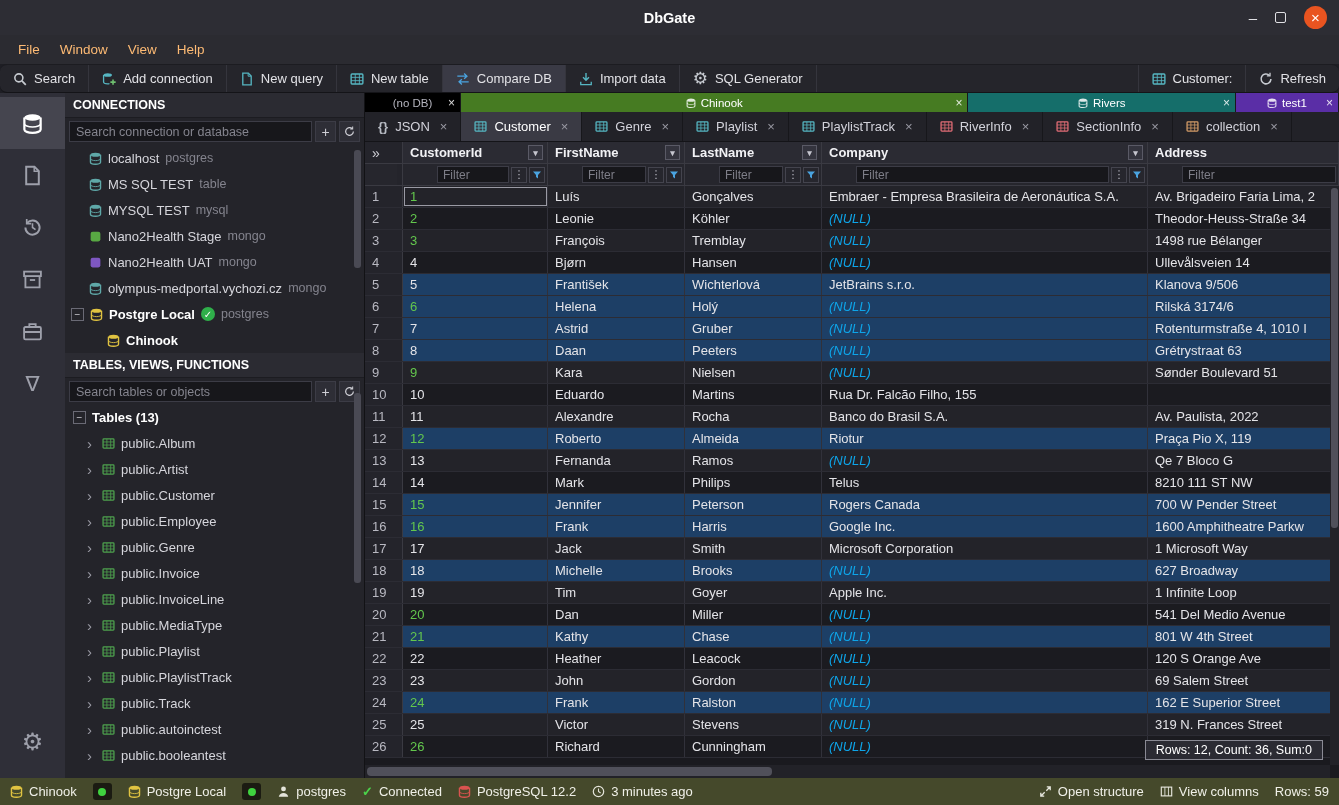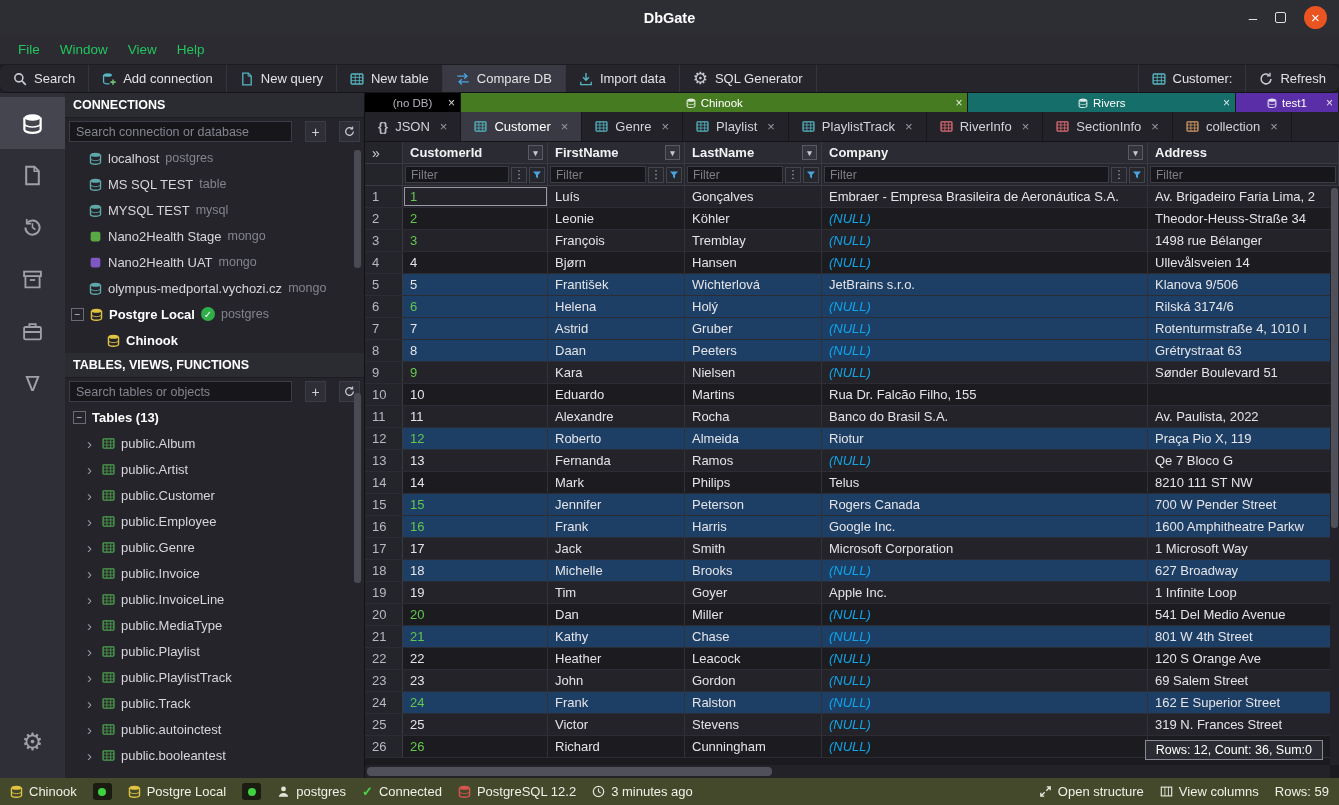--- a/index.html
+++ b/index.html
@@ -8,37 +8,37 @@
 .app{width:1339px;height:805px;display:flex;flex-direction:column;background:#1e1e24;}
 
 .titlebar{height:35px;background:#2d2d34;display:flex;align-items:center;justify-content:center;position:relative;flex:0 0 auto;}
 .title{font-weight:bold;font-size:14.5px;color:#fff;}
 .win-controls{position:absolute;right:12px;display:flex;align-items:center;gap:18px;}
 .wc{color:#e0e0e4;font-size:15px;line-height:1;}
 .wc-max{width:11px;height:11px;border:1.5px solid #e0e0e4;border-radius:2px;display:inline-block;}
 .wc-close{width:23px;height:23px;border-radius:50%;background:#e95420;display:flex;align-items:center;justify-content:center;color:#fff;font-size:15px;}
 
 .menubar{height:29px;background:#2b2b31;display:flex;align-items:center;padding-left:8px;flex:0 0 auto;}
-.menu-item{padding:3px 10px;font-size:13.5px;color:#22c55e;}
+.menu-item{padding:3px 10px;font-size:13.5px;color:#fdba74;}
 .toolbar{height:29px;background:#25252b;display:flex;align-items:stretch;border-top:1px solid #1c1c21;border-bottom:1px solid #141418;flex:0 0 auto;border-radius:7px;}
 .tb-left{display:flex;}
 .toolbar-right{margin-left:auto;display:flex;}
 .tool-btn{display:flex;align-items:center;gap:7px;padding:0 13px;border-right:1px solid #35353d;font-size:13px;color:#e2e2e6;white-space:nowrap;}
 .tool-btn.rb{border-left:1px solid #35353d;border-right:none;}
 .tool-btn.hl{background:#3a3a45;}
 
 .main{flex:1;display:flex;min-height:0;}
 .iconbar{width:65px;background:#2f2f38;display:flex;flex-direction:column;align-items:center;flex:0 0 auto;padding-top:4px;}
 .side-item{width:65px;height:52px;display:flex;align-items:center;justify-content:center;color:#9ea0ab;}
 .side-item.active{background:#45454f;}
 .side-bottom{margin-top:auto;margin-bottom:10px;}
 
 .leftpanel{width:300px;background:#24242a;border-right:1px solid #121215;display:flex;flex-direction:column;flex:0 0 auto;position:relative;overflow:hidden;}
 .panel-hdr{height:25px;background:#2b2b32;display:flex;align-items:center;padding:0 8px;font-weight:bold;font-size:12.5px;color:#fff;border-bottom:1px solid #1c1c21;flex:0 0 auto;}
-.search-row{display:flex;align-items:center;padding:3px 4px;gap:13px;flex:0 0 auto;}
+.search-row{display:flex;align-items:center;padding:3px 4px;gap:3px;flex:0 0 auto;}
 .search-input{flex:1;height:21px;background:#17171b;border:1px solid #3c3c46;color:#dcdce0;font-size:12.5px;padding:0 6px;font-family:inherit;min-width:0;}
 .search-input::placeholder{color:#84848e;}
 .sq-btn{width:21px;height:21px;background:#2e2e36;border:1px solid #3c3c46;color:#cfcfd6;display:flex;align-items:center;justify-content:center;font-size:14px;flex:0 0 auto;}
 .conn-list{flex:0 0 auto;}
 .conn-row{height:26px;display:flex;align-items:center;padding-left:24px;gap:6px;font-size:13px;white-space:nowrap;}
 .conn-row.expanded{padding-left:6px;}
 .conn-row.child{padding-left:42px;}
 .conn-name{color:#d6d6dc;}
 .conn-name.bold{font-weight:bold;color:#fff;}
 .conn-type{color:#84848e;font-size:12.5px;}
@@ -64,21 +64,21 @@
 .t-tab.active{background:#3a3a44;color:#fff;}
 .t-tab .x{color:#9a9aa4;margin-left:3px;font-size:13px;line-height:1;}
 
 .grid-area{flex:1;position:relative;min-height:0;background:#1a1a1f;overflow:hidden;}
 .g-grid{display:grid;grid-template-columns:38px 145px 137px 137px 326px minmax(100px,1fr);}
 .gh{height:22px;background:#2b2b33;border-bottom:1px solid #3a3a42;}
 .gh-cell{display:flex;align-items:center;justify-content:space-between;padding:0 4px 0 7px;border-right:1px solid #3a3a42;font-weight:bold;color:#f2f2f5;overflow:hidden;white-space:nowrap;font-size:13px;}
 .gh-corner{justify-content:flex-start;font-weight:normal;color:#cfcfd6;font-size:14px;background:#24242b;}
 .col-menu{width:15px;height:15px;border:1px solid #5a5a66;background:#34343e;color:#c6c6cf;font-size:9px;display:flex;align-items:center;justify-content:center;flex:0 0 auto;}
 .gf{height:22px;background:#26262d;border-bottom:1px solid #3a3a42;}
-.gf-cell{display:flex;align-items:center;gap:2px;padding:0 2px;border-right:1px solid #3a3a42;overflow:hidden;}
+.gf-cell{display:flex;align-items:center;gap:2px;padding:0 2px;border-right:1px solid #3a3a42;overflow:hidden;margin-left:32px;}
 .gf-corner{background:#24242b;}
 .f-input{flex:1;min-width:0;height:17px;background:#17171b;border:1px solid #3c3c46;color:#dcdce0;font-size:12px;padding:0 5px;font-family:inherit;}
 .f-input::placeholder{color:#7e7e88;}
 .f-btn{width:16px;height:16px;display:flex;align-items:center;justify-content:center;border:1px solid #44444e;background:#26262d;color:#b8b8c2;font-size:11px;flex:0 0 auto;line-height:1;}
 .g-row{height:22px;border-bottom:1px solid #2c2c34;}
 .g-row.odd{background:#232329;}
 .g-row.even{background:#1b1b20;}
 .g-row.sel{background:#1d3f66;}
 .g-cell{display:flex;align-items:center;padding:0 7px;border-right:1px solid #31313a;white-space:nowrap;overflow:hidden;color:#e4e4e8;font-size:13px;}
 .g-num{color:#b9b9c2;background:#24242b !important;border-right:1px solid #3a3a42;}

